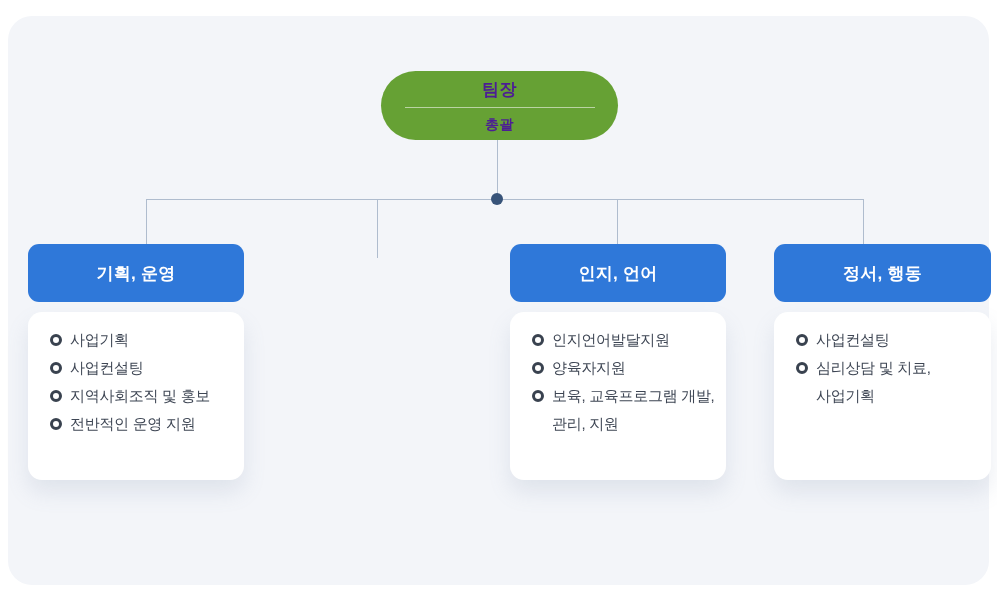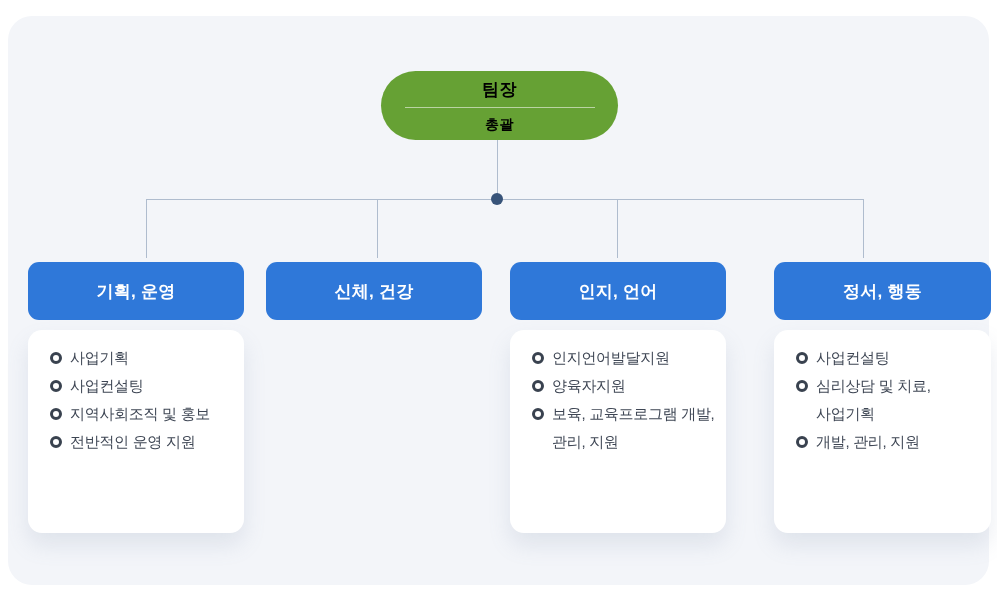--- a/index.html
+++ b/index.html
@@ -30,21 +30,21 @@
     left: 381px;
     top: 71px;
     width: 237px;
     height: 69px;
     background: #66A134;
     border-radius: 36px;
     display: flex;
     flex-direction: column;
     align-items: center;
     justify-content: center;
-    color: #000000;
+    color: #4c1d95;
     z-index: 2;
   }
   .root-title {
     font-size: 17px;
     font-weight: 700;
     line-height: 1;
     padding-bottom: 9px;
     letter-spacing: 0.5px;
   }
   .root-divider {
@@ -77,42 +77,42 @@
     top: 193px;
     width: 12px;
     height: 12px;
     border-radius: 50%;
     background: #375379;
     z-index: 2;
   }
   
   .col {
     position: absolute;
-    top: 262px;
+    top: 244px;
     z-index: 2;
   }
   .col-1 { left: 28px;  width: 216px; }
   .col-2 { left: 266px; width: 216px; }
   .col-3 { left: 510px; width: 216px; }
   .col-4 { left: 754px; width: 217px; padding-left: 20px; }
   .col-header {
     height: 58px;
     border-radius: 11px;
     background: #2F78D9;
     color: #ffffff;
     font-size: 17px;
     font-weight: 700;
     display: flex;
     align-items: center;
     justify-content: center;
     letter-spacing: 0.3px;
   }
   .col-card {
     margin-top: 10px;
-    height: 203px;
+    height: 168px;
     background: #ffffff;
     border-radius: 14px;
     box-shadow: 0 12px 22px rgba(118, 134, 168, 0.16);
     padding: 14px 10px 0 22px;
     box-sizing: border-box;
   }
   .item-list {
     list-style: none;
     margin: 0;
     padding: 0;
@@ -177,21 +177,20 @@
         </li>
         <li class="item">
           <span class="bullet-icon"></span>
           <span class="item-text">전반적인 운영 지원</span>
         </li>
       </ul>
     </div>
   </div>
 
   <div class="col col-2">
-    <div class="col-header">신체, 건강</div>
   </div>
 
   <div class="col col-3">
     <div class="col-header">인지, 언어</div>
     <div class="col-card">
       <ul class="item-list">
         <li class="item">
           <span class="bullet-icon"></span>
           <span class="item-text">인지언어발달지원</span>
         </li>
@@ -213,20 +212,16 @@
     <div class="col-card">
       <ul class="item-list">
         <li class="item">
           <span class="bullet-icon"></span>
           <span class="item-text">사업컨설팅</span>
         </li>
         <li class="item">
           <span class="bullet-icon"></span>
           <span class="item-text">심리상담 및 치료, 사업기획</span>
         </li>
-        <li class="item">
-          <span class="bullet-icon"></span>
-          <span class="item-text">개발, 관리, 지원</span>
-        </li>
       </ul>
     </div>
   </div>
 </div>
 
 </body></html>

